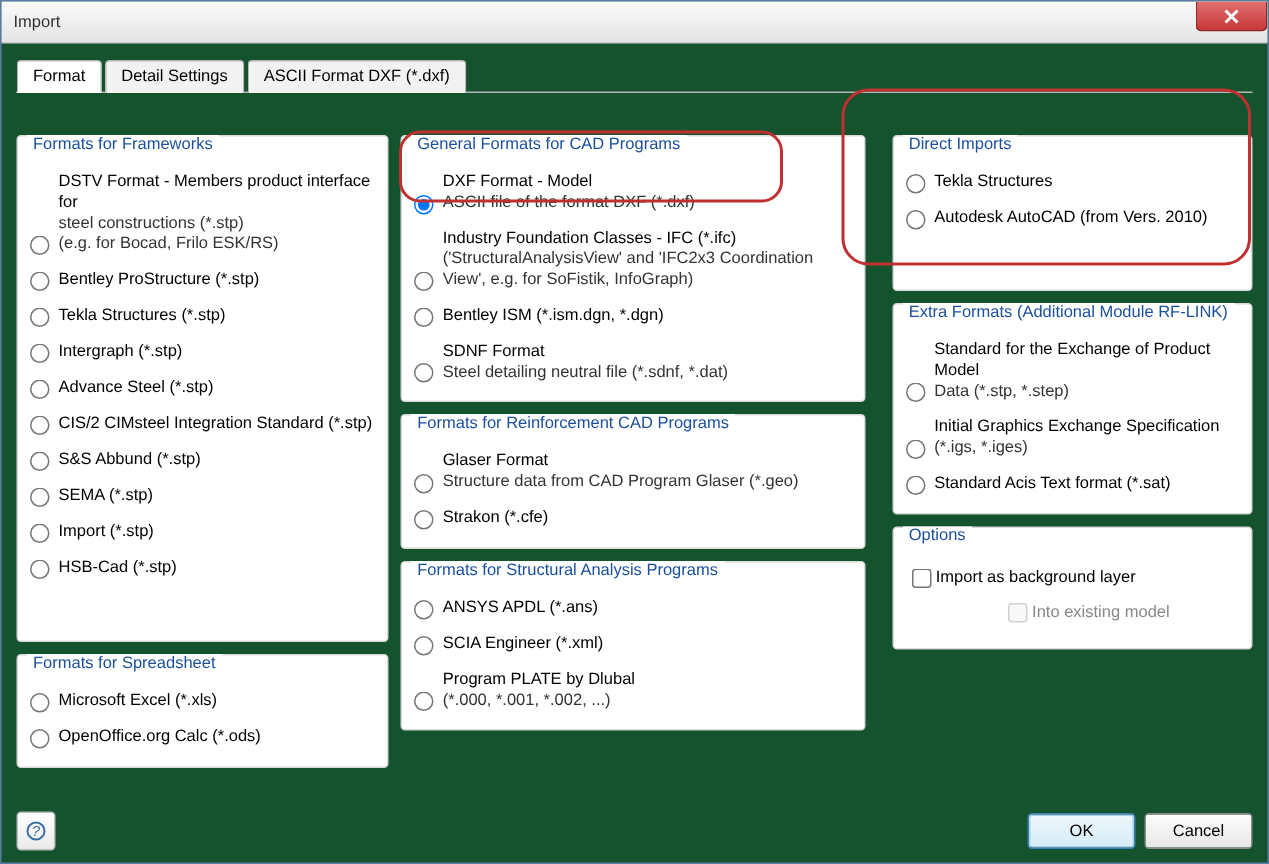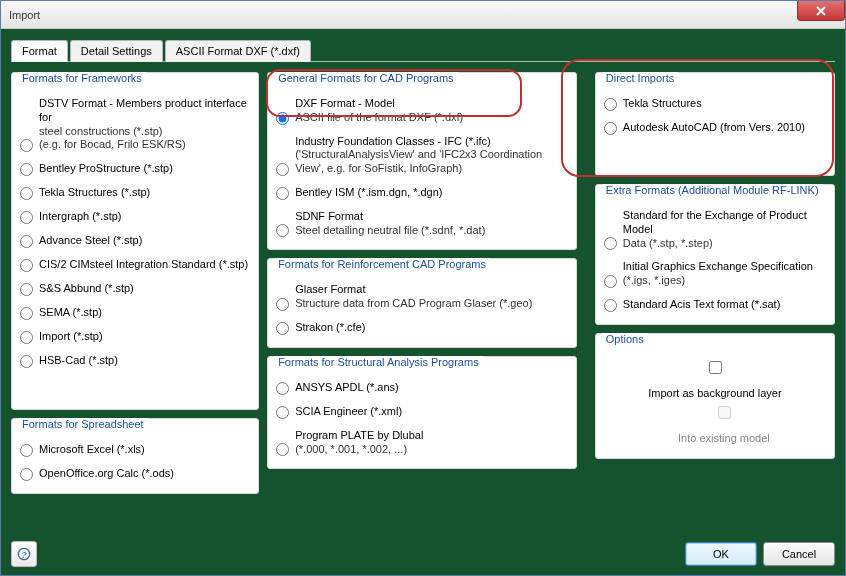--- a/index.html
+++ b/index.html
@@ -3,36 +3,36 @@
 <meta charset="utf-8">
 <style>
 * { box-sizing: border-box; font-family: "Segoe UI", Tahoma, sans-serif; font-size: 11px; }
 body { margin: 0; padding: 0; background: #fff; }
 .window { width: 846px; height: 576px; border: 1px solid #5a7ca8; position: relative; background: #14532d; }
 .titlebar { height: 28px; background: linear-gradient(#fafafa, #e4e4e4); display: flex; align-items: center; padding-left: 8px; position: relative; border-bottom: 1px solid #ccc; }
 .titlebar-text { color: #333; }
 .closebtn { position: absolute; right: 0; top: 0; width: 48px; height: 20px; background: linear-gradient(#e07070,#c83838); border: 1px solid #8a2a2a; border-top: none; border-bottom-left-radius: 4px; border-bottom-right-radius: 4px; display: flex; align-items: center; justify-content: center; color: #fff; font-weight: bold; font-size: 12px; cursor: default; }
 .closebtn svg { width: 10px; height: 10px; }
 .body { padding: 10px 10px 6px 10px; }
-.tabstrip { display: flex; border-bottom: 1px solid #b5b5b5; margin-bottom: 10px; }
+.tabstrip { display: flex; border-bottom: 1px solid #b5b5b5; margin-bottom: 28px; }
 .tab { padding: 4px 10px; border: 1px solid #b5b5b5; border-bottom: none; margin-right: 2px; background: #f2f2f2; border-top-left-radius: 3px; border-top-right-radius: 3px; position: relative; top: 1px; cursor: default; }
 .tab.active { background: #fff; border-bottom: 1px solid #fff; top: 1px; z-index: 2; }
 .columns { display: flex; gap: 8px; }
 .col { display: flex; flex-direction: column; gap: 8px; }
 .col1 { width: 250px; }
 .col2 { width: 312px; }
 .col3 { width: 252px; padding-left: 10px; }
 .group { border: 1px solid #d9d9d9; border-radius: 3px; padding: 20px 8px 10px 8px; position: relative; background: #fff; }
 .group-title { position: absolute; top: -1px; left: 6px; background: #fff; padding: 0 4px; color: #1a4f9c; font-size: 11px; }
 .option { display: flex; align-items: flex-end; gap: 6px; margin: 4px 0 10px 0; line-height: 1.25; cursor: default; }
 .option:last-child { margin-bottom: 2px; }
 .option input[type=radio], .option input[type=checkbox] { margin: 1px 0 0 0; flex-shrink: 0; }
 .opt-line { display: block; }
 .opt-sub { display: block; color: #333; }
-.checkwrap { display: flex; align-items: center; gap: 10px; margin: 4px 0; flex-direction: column; }
+.checkwrap { display: flex; align-items: center; gap: 0; margin: 4px 0; }
 .indent { margin-left: 18px; color: #888; justify-content: center; }
 .group.emph { position: relative; }
 .emph-ring { position: absolute; border: 2px solid #c03030; border-radius: 14px; pointer-events: none; }
 .ring1 { top: -4px; left: -2px; width: 256px; height: 48px; }
 .ring-direct { position: absolute; border: 2px solid #c03030; border-radius: 18px; pointer-events: none; top: 58px; left: 560px; width: 273px; height: 118px; z-index: 5; }
 .footer { position: absolute; bottom: 8px; left: 10px; right: 10px; display: flex; align-items: center; }
 .helpbtn { width: 26px; height: 26px; border: 1px solid #bcbcbc; border-radius: 3px; background: linear-gradient(#fff,#eaeaea); display: flex; align-items: center; justify-content: center; cursor: default; }
 .helpbtn svg { width: 14px; height: 14px; }
 .spacer { flex: 1; }
 .btn { min-width: 72px; height: 24px; border: 1px solid #8a8a8a; border-radius: 3px; background: linear-gradient(#fdfdfd,#e6e6e6); margin-left: 6px; padding: 0 16px; cursor: default; }

